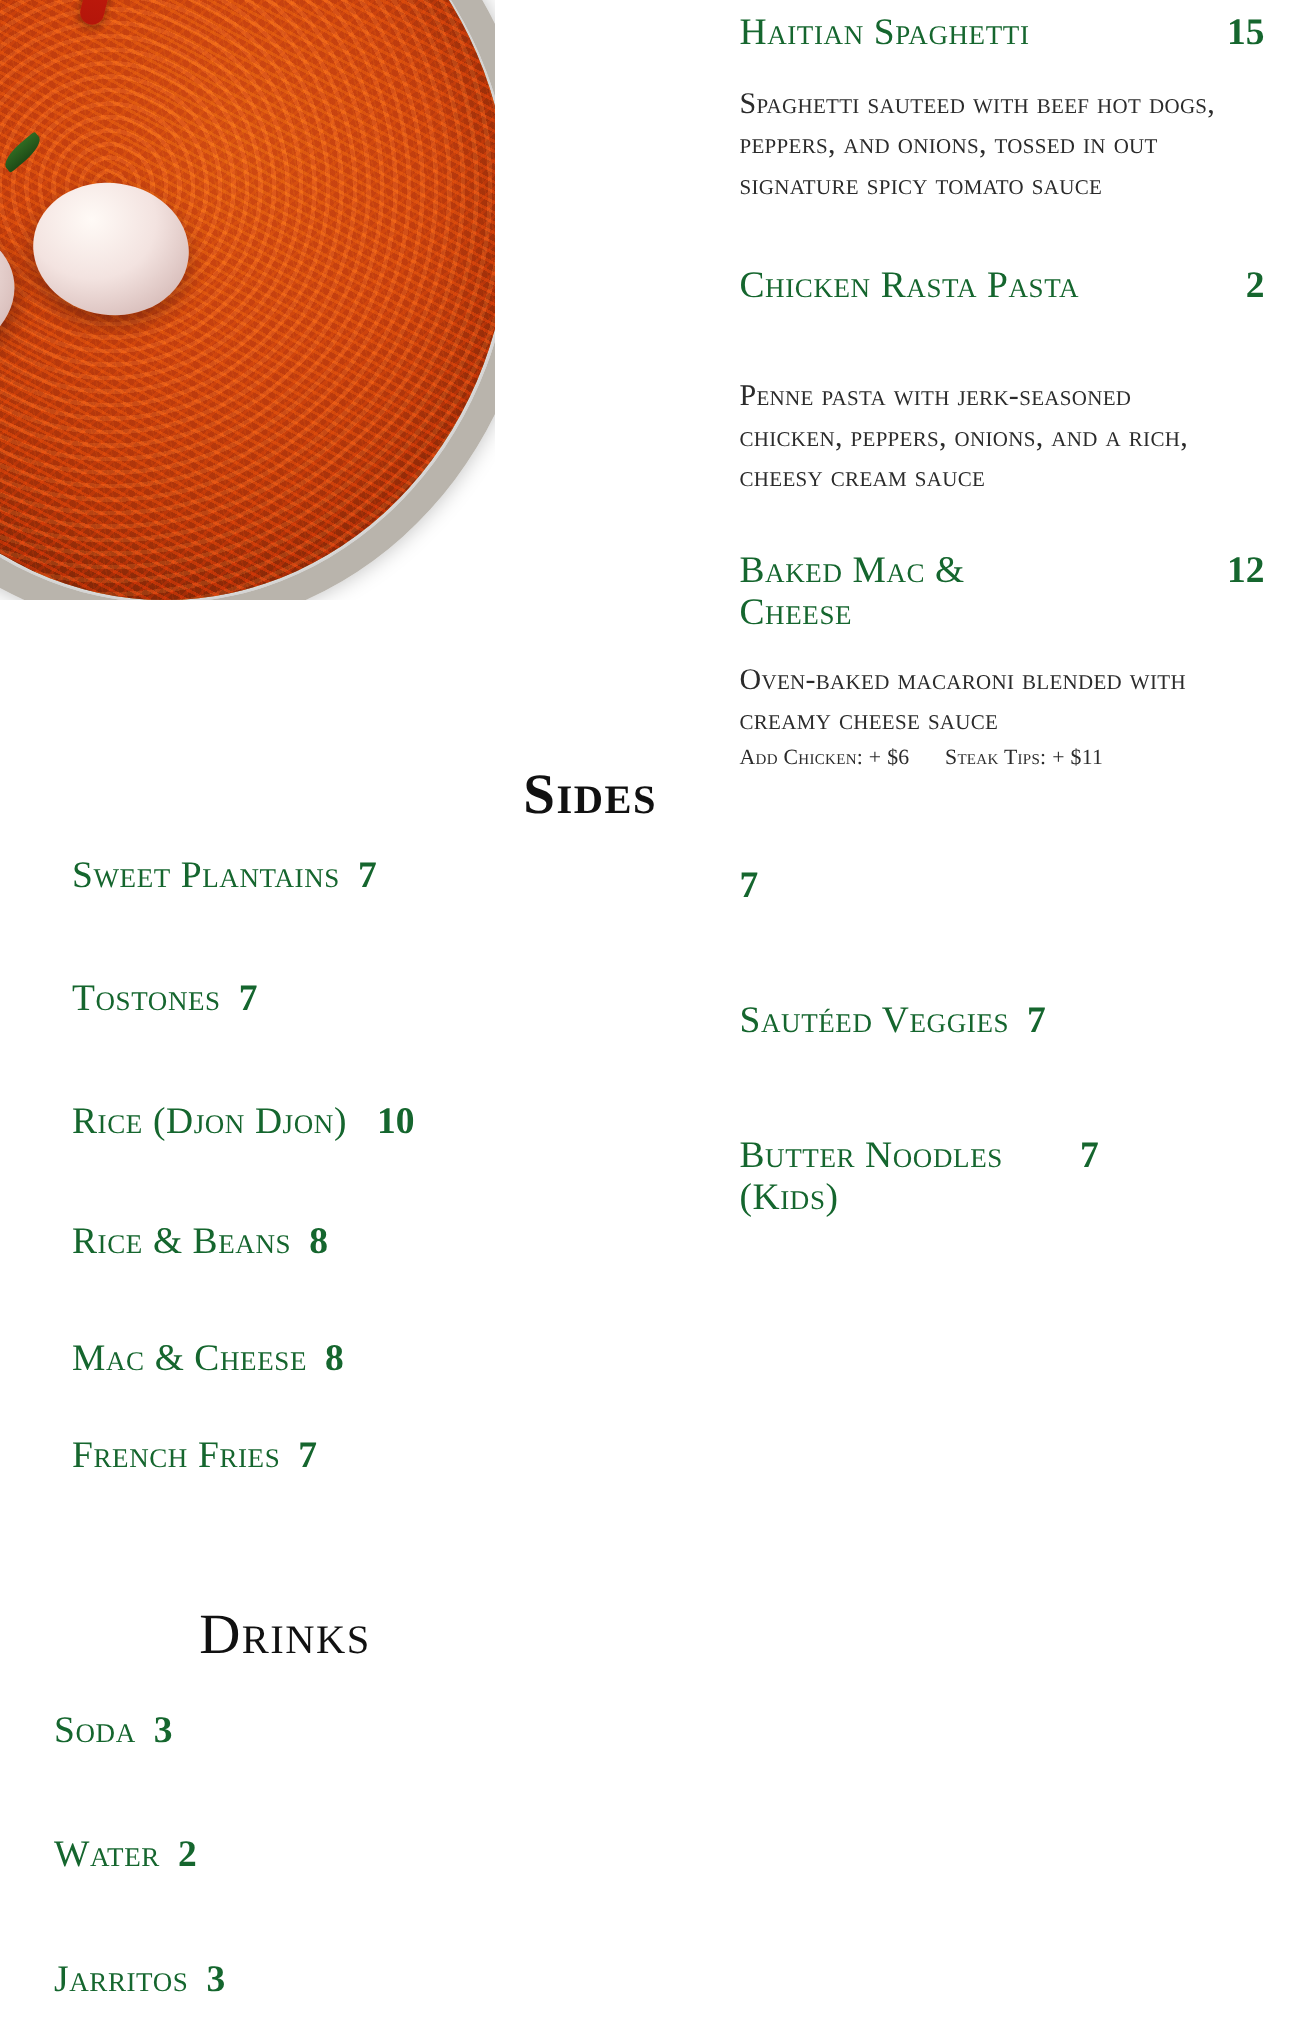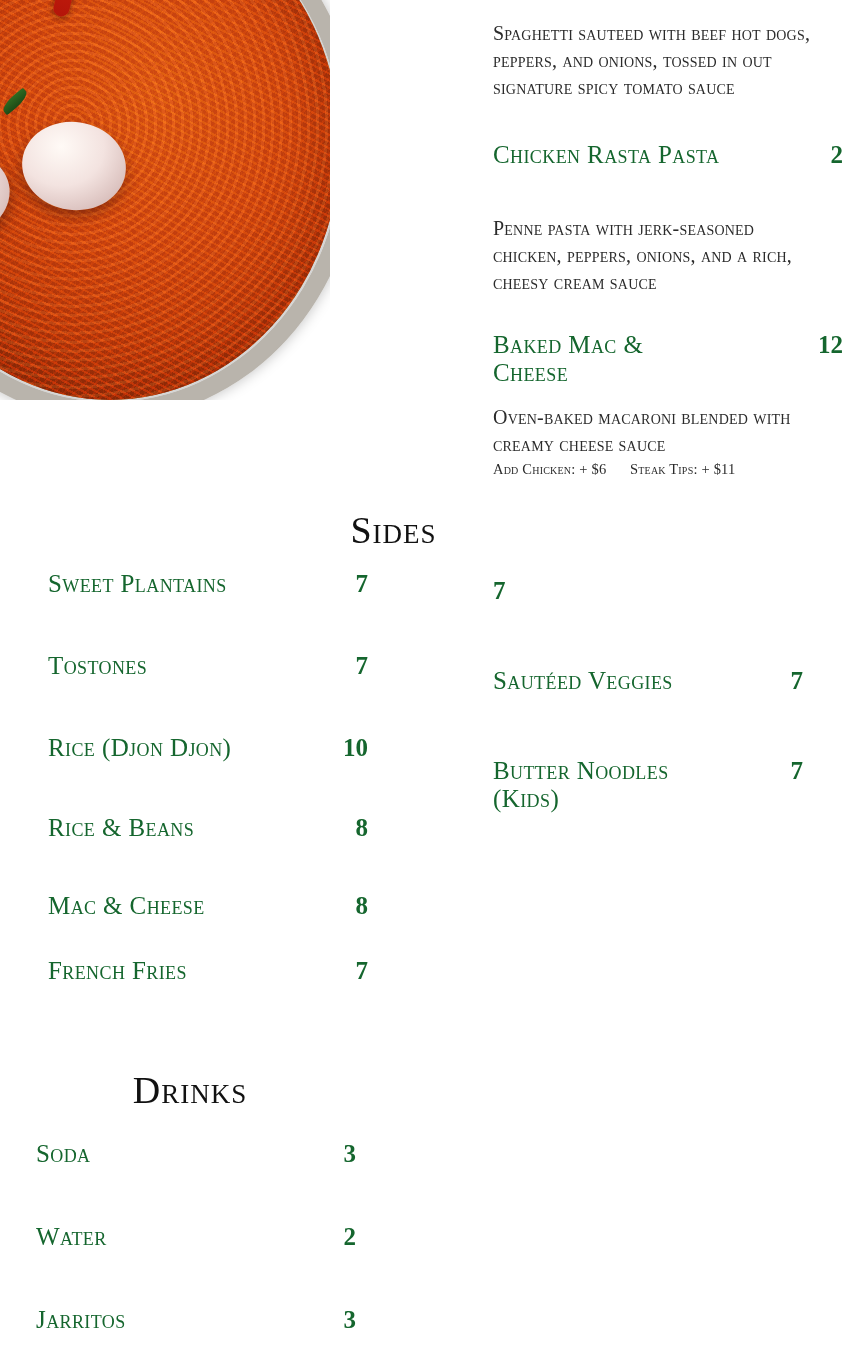--- a/index.html
+++ b/index.html
@@ -178,21 +178,21 @@
   .drinks-list {
     position: absolute;
     left: 36px;
     top: 1140px;
     width: 320px;
   }
 
   .srow {
     display: flex;
     align-items: flex-start;
-    justify-content: space-between;
+    justify-content: flex-start;
     gap: 12px;
   }
   .srow .nm {
     color: #15662e;
     font-variant: small-caps;
     font-size: 25px;
     line-height: 1.12;
     letter-spacing: .4px;
   }
   .srow .pr {
@@ -214,20 +214,24 @@
 
     <div class="herb h3"></div>
     <div class="egg egg-a"></div>
     <div class="egg egg-b"></div>
   </div>
 </div>
 
 <div class="col-right-top">
 
   <div class="item" style="margin-top:8px;">
+    <div class="item-head">
+      <div class="item-name">Haitian Spaghetti</div>
+      <div class="item-price">15</div>
+    </div>
     <div class="item-desc" style="margin-top:20px;">Spaghetti sauteed with beef hot dogs, peppers, and onions, tossed in out signature spicy tomato sauce</div>
   </div>
 
   <div class="item" style="margin-top:40px;">
     <div class="item-head">
       <div class="item-name">Chicken Rasta Pasta</div>
       <div class="item-price">2</div>
     </div>
     <div class="item-desc" style="margin-top:46px;">Penne pasta with jerk-seasoned chicken, peppers, onions, and a rich, cheesy cream sauce</div>
   </div>
@@ -241,21 +245,21 @@
     <div class="addons" style="margin-top:2px;">
       <span class="row">
         <span>Add Chicken: + $6</span>
         <span class="sp"></span>
         <span>Steak Tips: + $11</span>
       </span>
     </div>
   </div>
 </div>
 
-<div class="section-title" style="position:absolute; left:0; top:508px; width:787px;">Sides</div>
+<div class="section-title" style="position:absolute; left:0; top:508px; width:787px;font-weight:bold;">Sides</div>
 
 <div class="sides-left">
   <div class="srow" style="margin-bottom:54px;">
     <div class="nm">Sweet Plantains</div>
     <div class="pr">7</div>
   </div>
   <div class="srow" style="margin-bottom:54px;">
     <div class="nm">Tostones</div>
     <div class="pr">7</div>
   </div>

